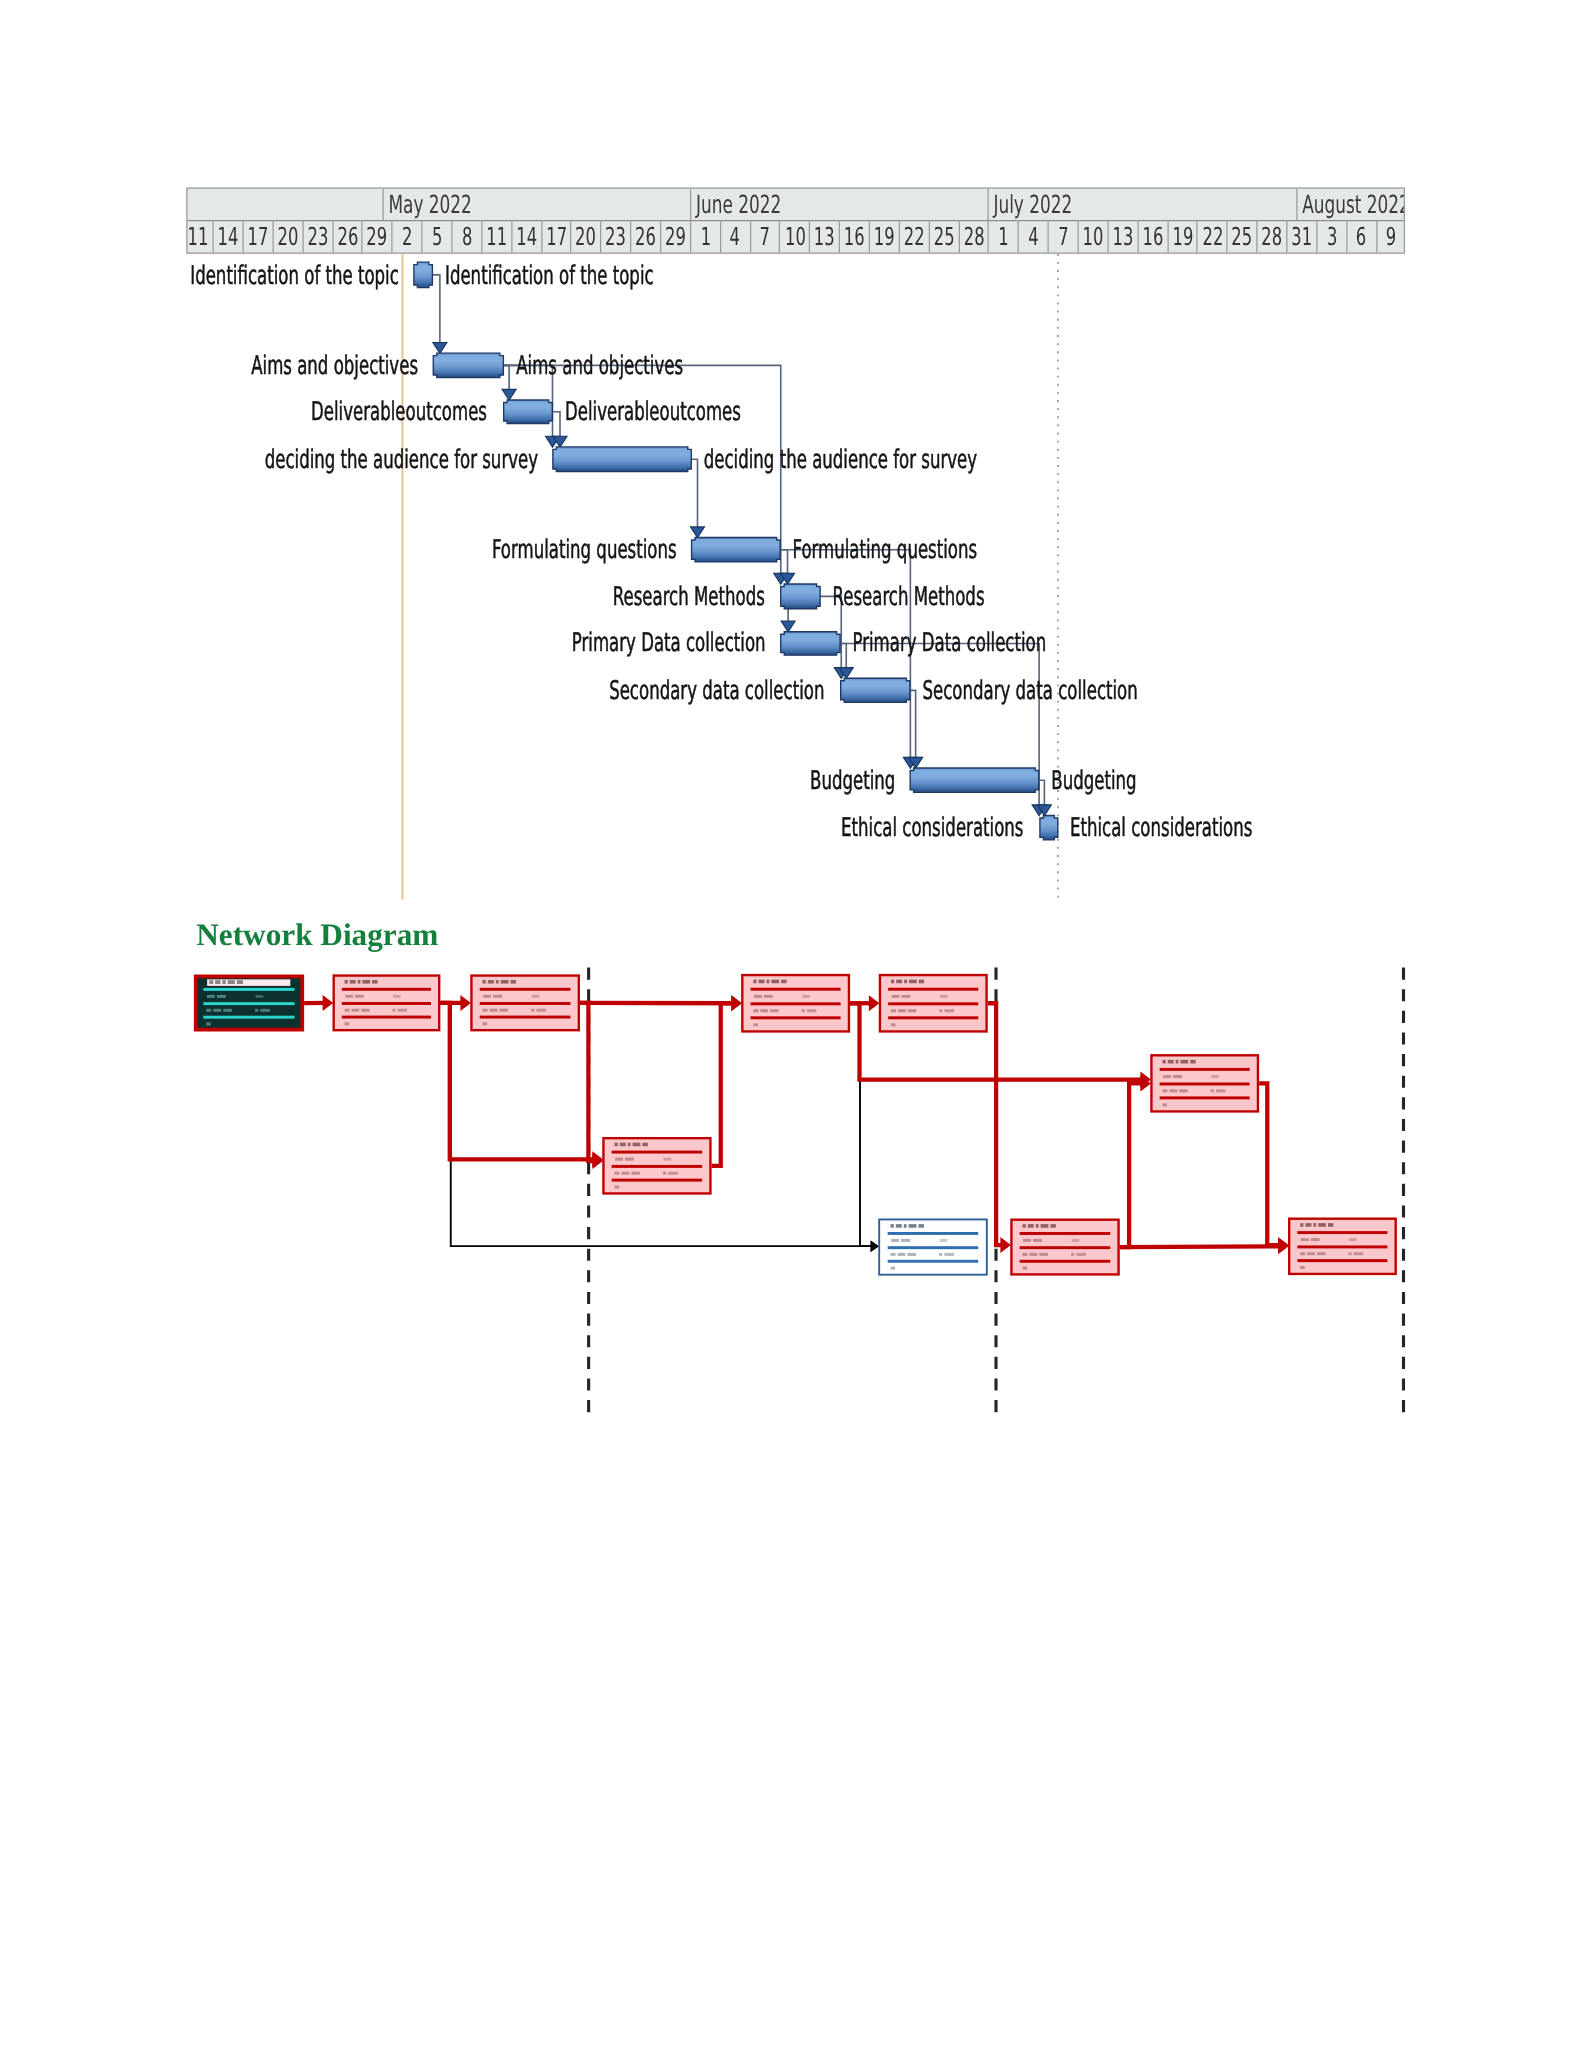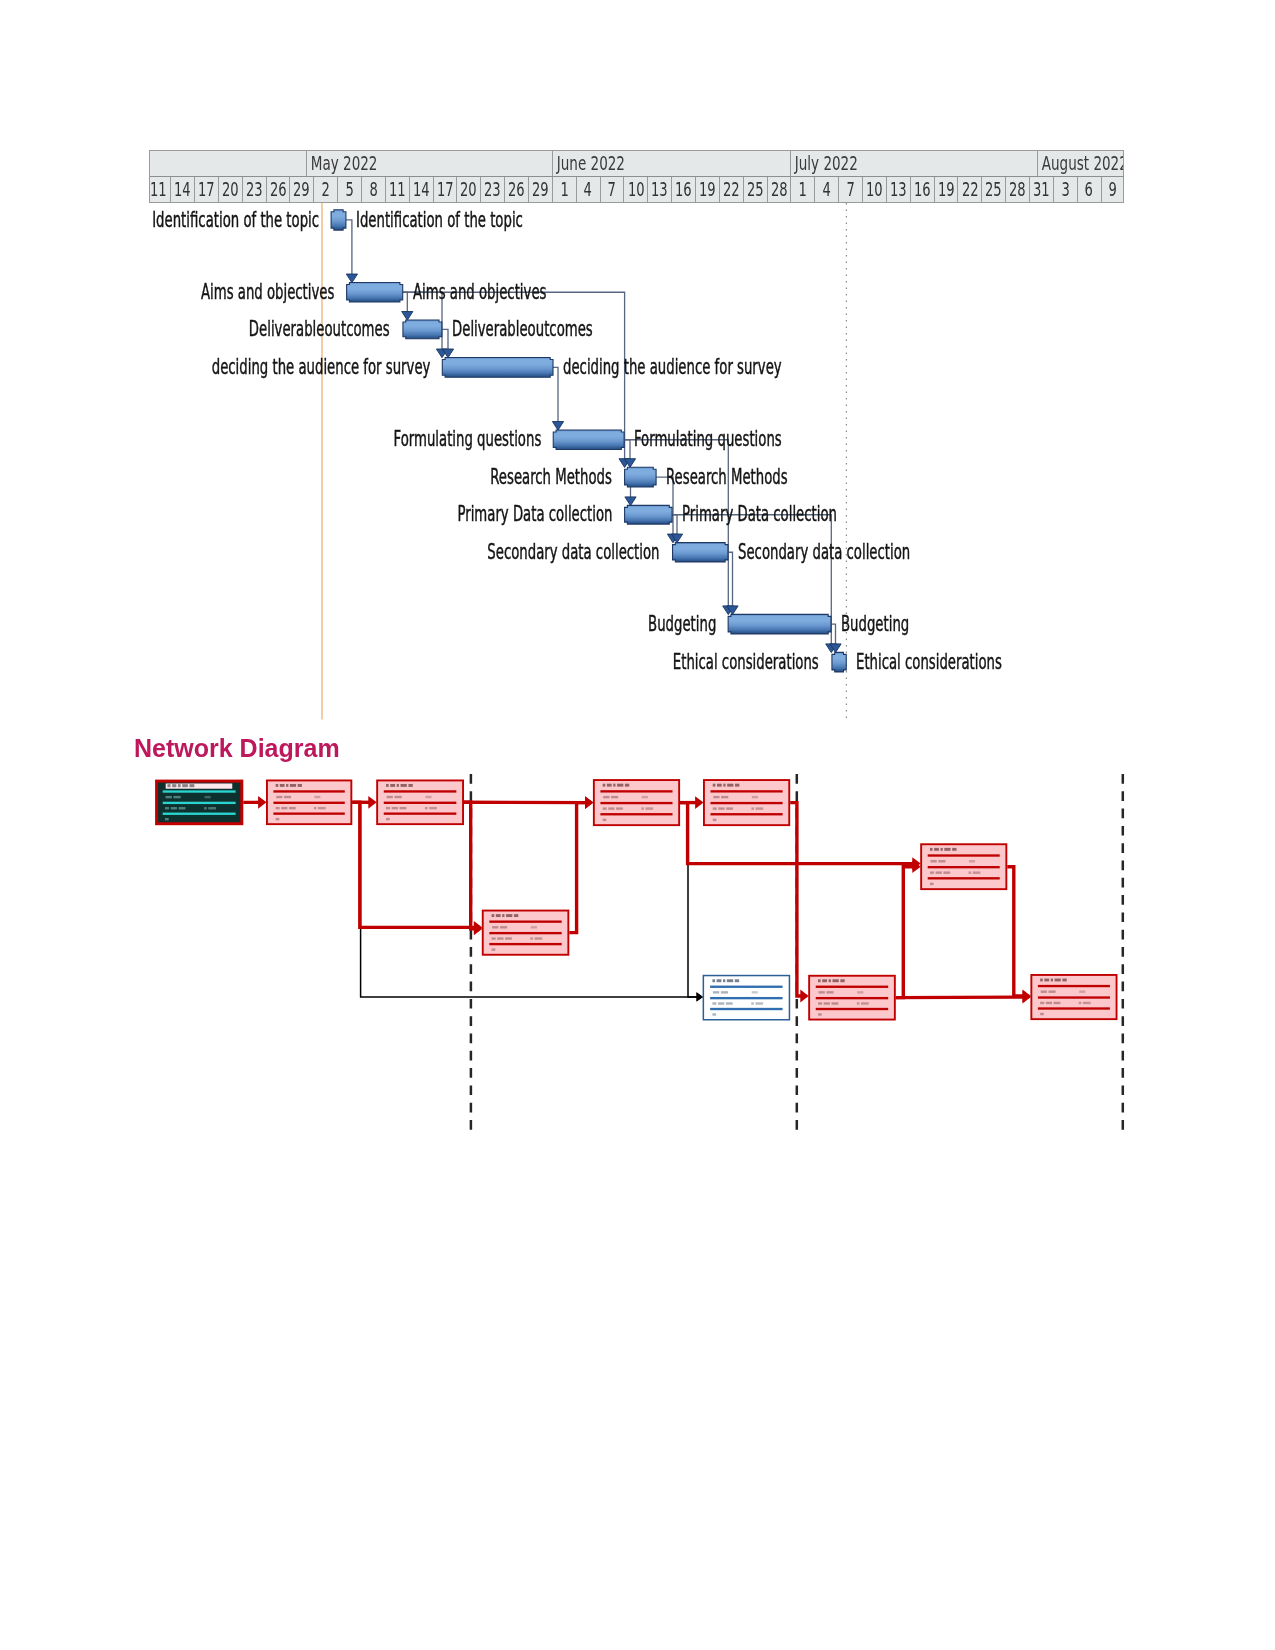--- a/index.html
+++ b/index.html
@@ -26,22 +26,22 @@
 
   
   #gantt-body{position:absolute;left:0;top:0;width:1275px;height:1650px;pointer-events:none;}
   .task-label{position:absolute;font-family:"DejaVu Sans",sans-serif;font-stretch:condensed;
       font-size:20.6px;color:#151515;white-space:nowrap;line-height:1;
       -webkit-text-stroke:0.42px #121212;}
   .task-label.lt{transform:scaleX(0.716);transform-origin:100% 50%;}
   .task-label.rt{transform:scaleX(0.716);transform-origin:0% 50%;}
 
   
-  #net-heading{position:absolute;left:134px;top:736px;font-family:Liberation Sans, sans-serif;
-      font-weight:bold;font-size:25px;color:#be185d;line-height:1;white-space:nowrap;}
+  #net-heading{position:absolute;left:157px;top:736px;font-family:Liberation Serif, serif;
+      font-weight:bold;font-size:25px;color:#15803d;line-height:1;white-space:nowrap;}
   #network{position:absolute;left:0;top:0;pointer-events:none;}
 </style>
 </head>
 <body>
 
 <div class="page">
 
   <div id="gantt-header">
     <div class="gh-months">
         <div class="gh-month" style="width: 160.291px; flex: 0 0 160.291px;"><span></span></div>

